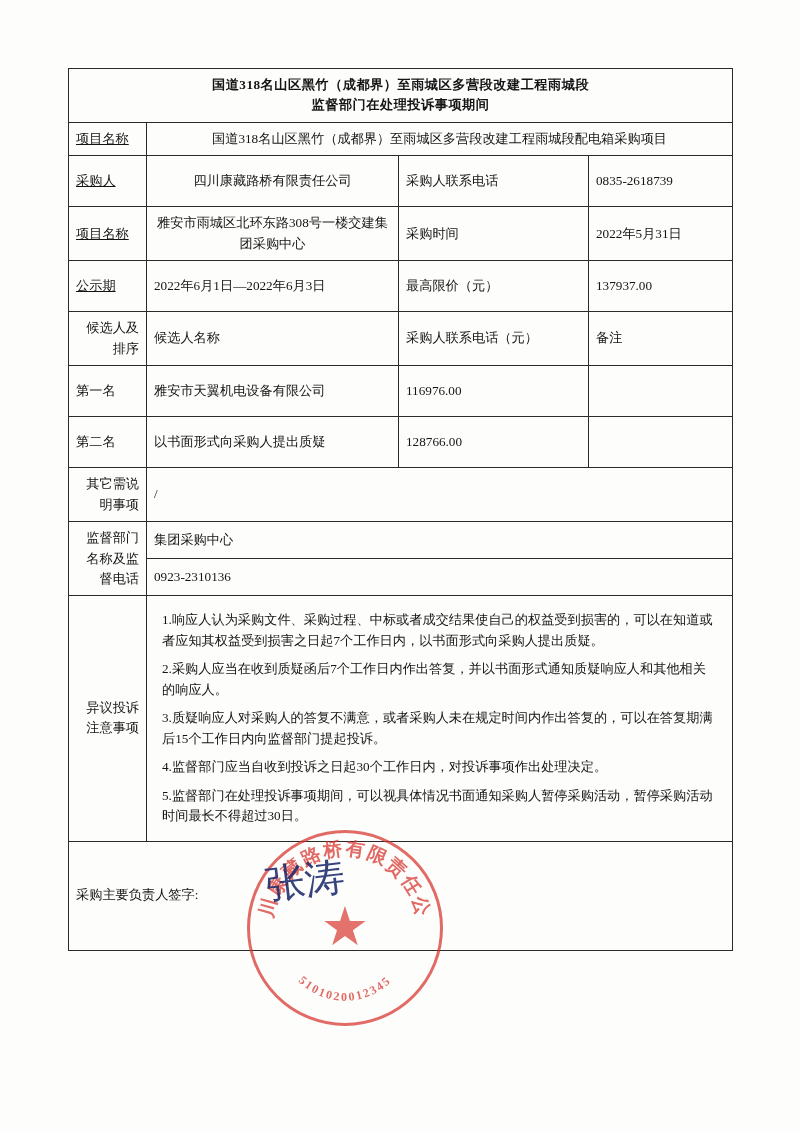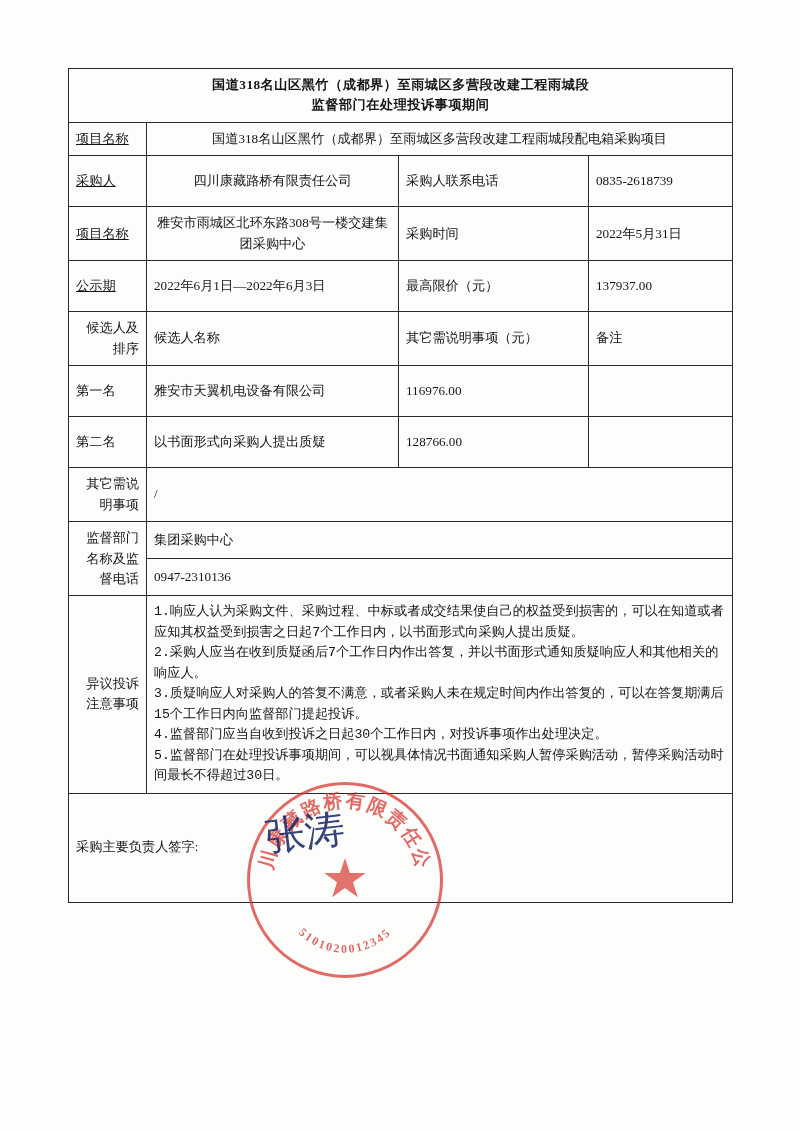--- a/index.html
+++ b/index.html
@@ -70,23 +70,22 @@
   .tall {
     height: 38px;
   }
   .notice-cell {
     text-align: left;
     font-size: 12.9px;
     line-height: 1.78;
     padding: 8px 10px 10px 10px;
   }
   .notice-cell p {
-    margin: 0;
+    margin: 8px;
     text-indent: 0;
-    font-family: Liberation Mono, monospace;
   }
   .sign-cell {
     height: 96px;
     vertical-align: top;
     padding-top: 22px;
     padding-left: 12px;
     font-size: 13.2px;
     position: relative;
   }
   
@@ -184,21 +183,21 @@
         <tr>
           <td class="lbl tall">公示期</td>
           <td class="c">2022年6月1日—2022年6月3日</td>
           <td class="c">最高限价（元）</td>
           <td class="c">137937.00</td>
         </tr>
 
         <tr>
           <td class="lbl-wrap tall">候选人及排序</td>
           <td class="c">候选人名称</td>
-          <td class="c">其它需说明事项（元）</td>
+          <td class="c">采购人联系电话（元）</td>
           <td class="c">备注</td>
         </tr>
 
         <tr>
           <td class="c tall">第一名</td>
           <td class="c">雅安市天翼机电设备有限公司</td>
           <td class="c">116976.00</td>
           <td class="c"></td>
         </tr>
 
@@ -212,21 +211,21 @@
         <tr>
           <td class="lbl-wrap tall">其它需说明事项</td>
           <td class="c" colspan="3">/</td>
         </tr>
 
         <tr>
           <td class="lbl-wrap" rowspan="2">监督部门名称及监督电话</td>
           <td class="c" colspan="3">集团采购中心</td>
         </tr>
         <tr>
-          <td class="c" colspan="3">0947-2310136</td>
+          <td class="c" colspan="3">0923-2310136</td>
         </tr>
 
         <tr>
           <td class="lbl-wrap">异议投诉注意事项</td>
           <td class="notice-cell" colspan="3">
             <p>1.响应人认为采购文件、采购过程、中标或者成交结果使自己的权益受到损害的，可以在知道或者应知其权益受到损害之日起7个工作日内，以书面形式向采购人提出质疑。</p>
             <p>2.采购人应当在收到质疑函后7个工作日内作出答复，并以书面形式通知质疑响应人和其他相关的响应人。</p>
             <p>3.质疑响应人对采购人的答复不满意，或者采购人未在规定时间内作出答复的，可以在答复期满后15个工作日内向监督部门提起投诉。</p>
             <p>4.监督部门应当自收到投诉之日起30个工作日内，对投诉事项作出处理决定。</p>
             <p>5.监督部门在处理投诉事项期间，可以视具体情况书面通知采购人暂停采购活动，暂停采购活动时间最长不得超过30日。</p>

